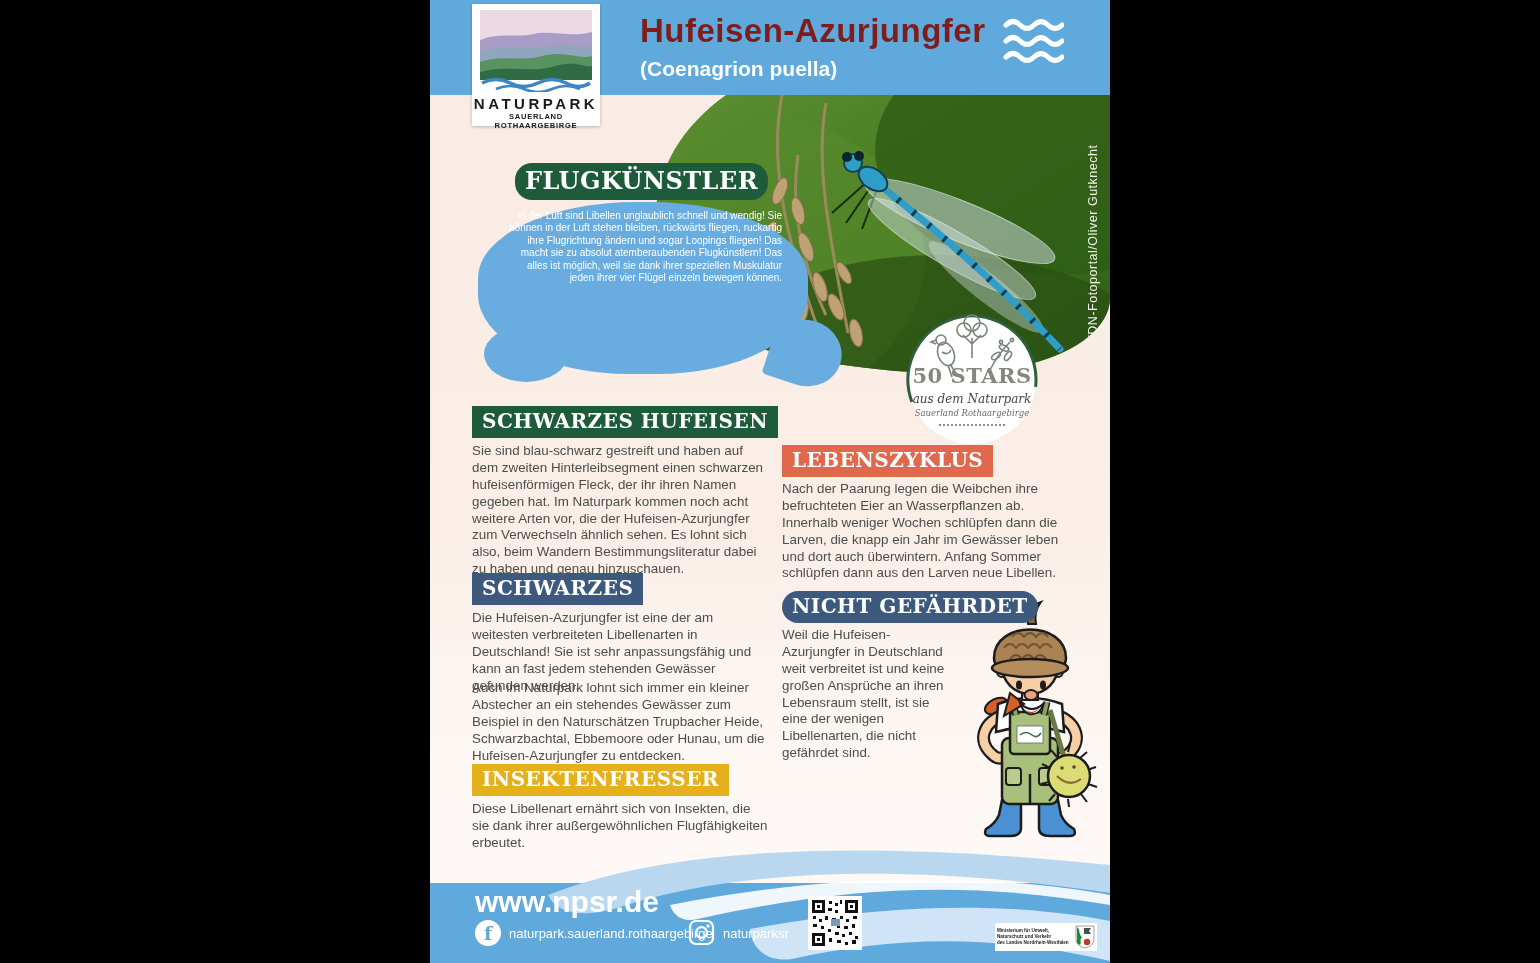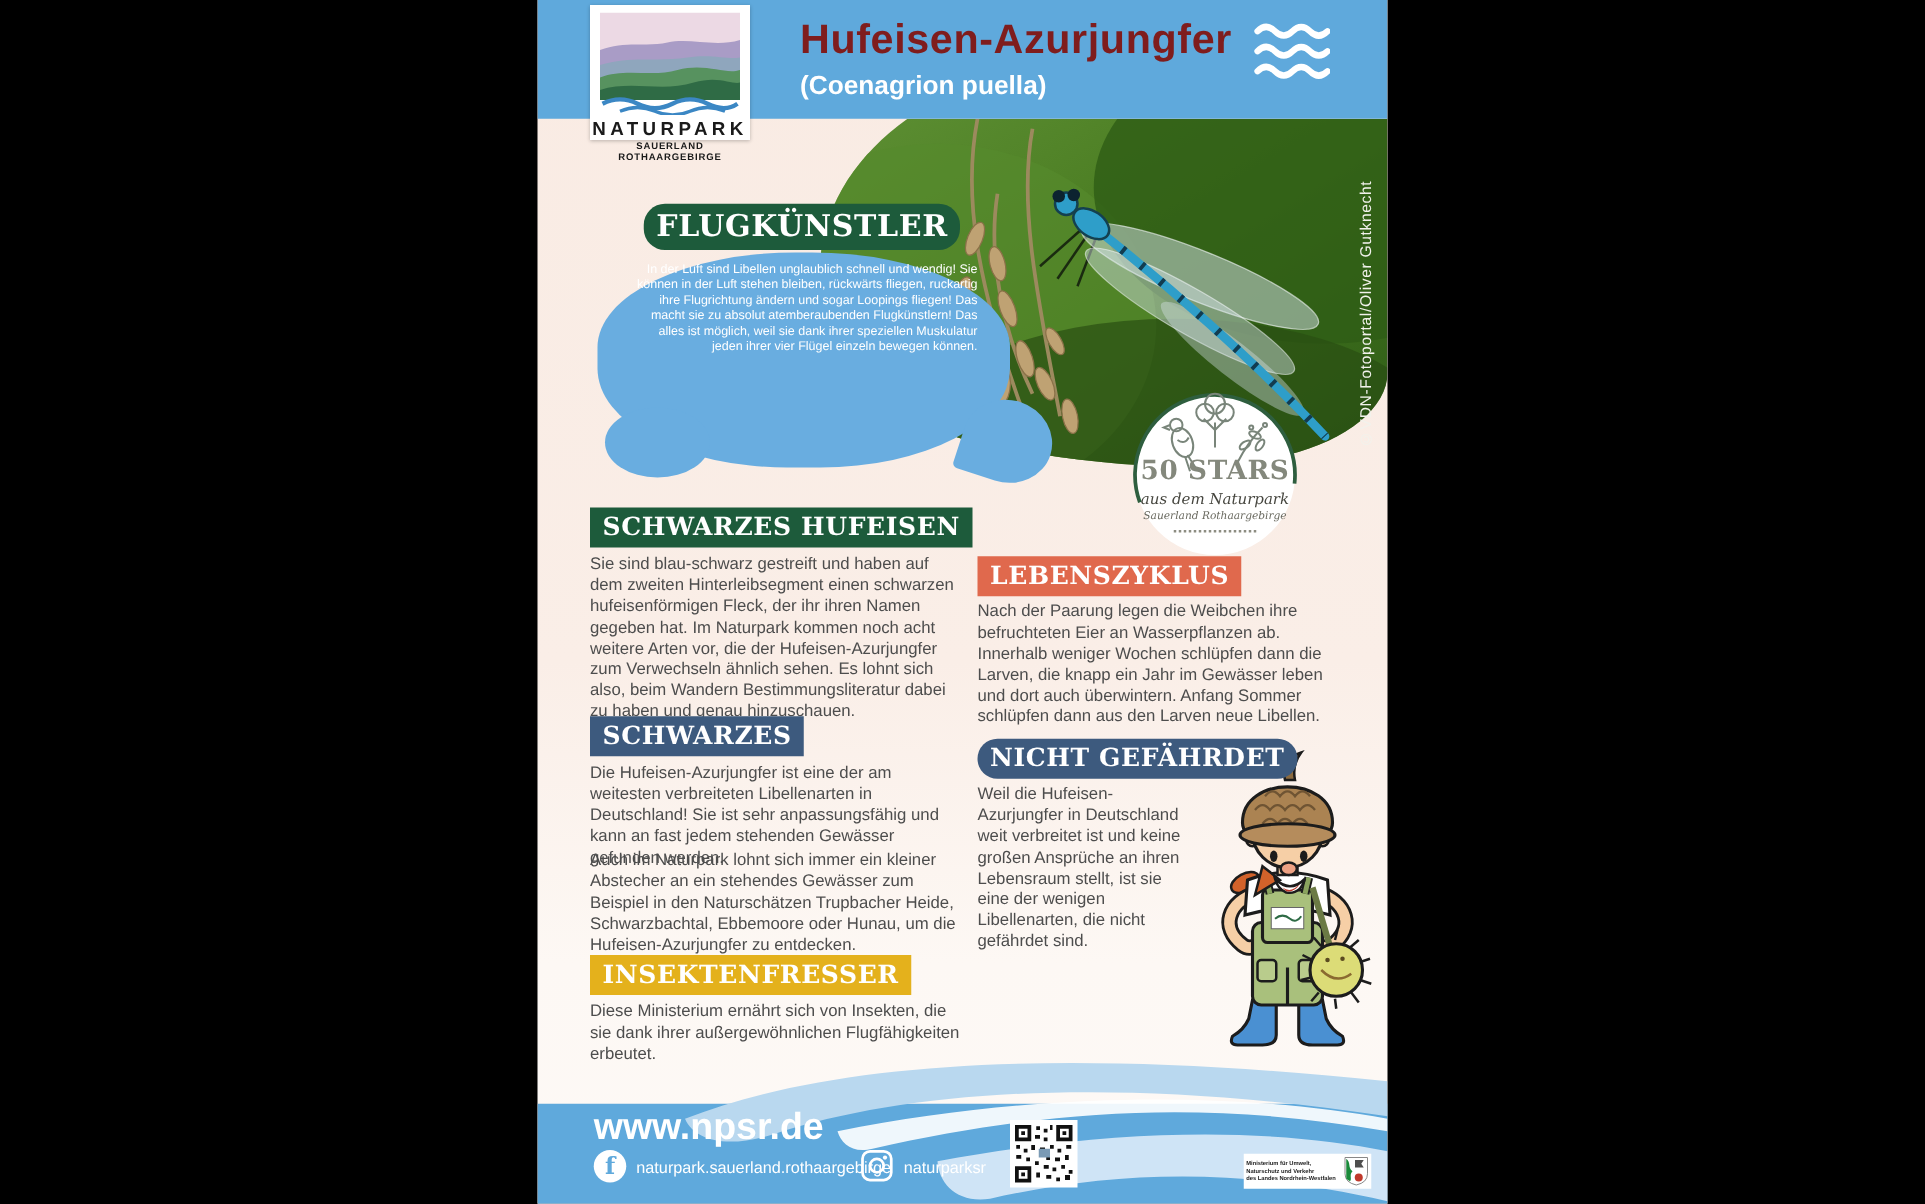--- a/index.html
+++ b/index.html
@@ -5,21 +5,21 @@
   html,body{margin:0;padding:0;width:1540px;height:963px;background:#000;overflow:hidden;
     font-family:"Liberation Sans",sans-serif;}
   .poster{position:absolute;left:430px;top:0;width:680px;height:963px;overflow:hidden;
     background:linear-gradient(180deg,#f9ebe3 0%,#faeee7 55%,#fdf8f4 80%,#fdf9f6 100%);}
   
   .header-bar{position:absolute;left:0;top:0;width:680px;height:95px;background:#5fa9dc;z-index:5;}
   .header-title{position:absolute;left:210px;top:12px;color:#7f1d1d;font-size:33px;font-weight:bold;letter-spacing:.5px;}
   .header-sub{position:absolute;left:210px;top:57px;color:#fff;font-size:21px;font-weight:bold;}
   .waves-icon{position:absolute;left:572px;top:16px;}
   
-  .logo-card{position:absolute;left:42px;top:4px;width:128px;height:108px;background:#fff;z-index:6;
+  .logo-card{position:absolute;left:42px;top:4px;width:128px;height:122px;background:#fff;z-index:6;
     box-shadow:0 1px 3px rgba(0,0,0,.25);text-align:center;padding-top:6px;box-sizing:border-box;}
   .logo-art{width:112px;height:82px;display:block;margin:0 auto;}
   .logo-name{font-size:15px;font-weight:bold;color:#1a1a1a;letter-spacing:3.5px;margin-top:3px;}
   .logo-subname{font-size:7.6px;font-weight:bold;color:#1a1a1a;letter-spacing:.7px;}
   
   .photo{position:absolute;left:200px;top:95px;width:480px;height:290px;z-index:1;}
   .photo-credit{position:absolute;left:656px;top:108px;height:250px;z-index:2;color:#f2f2ec;font-size:12.5px;
     writing-mode:vertical-rl;transform:rotate(180deg);letter-spacing:.5px;}
   
   .badge{display:inline-block;color:#fff;font-family:"DejaVu Serif",serif;font-weight:bold;
@@ -187,21 +187,21 @@
   </div>
 
   <div class="badge green" style="left:42px;top:406px;">SCHWARZES HUFEISEN</div>
   <div class="para lcol" style="top:443px;">Sie sind blau-schwarz gestreift und haben auf dem zweiten Hinterleibsegment einen schwarzen hufeisenförmigen Fleck, der ihr ihren Namen gegeben hat. Im Naturpark kommen noch acht weitere Arten vor, die der Hufeisen-Azurjungfer zum Verwechseln ähnlich sehen. Es lohnt sich also, beim Wandern Bestimmungsliteratur dabei zu haben und genau hinzuschauen.</div>
 
   <div class="badge slate" style="left:42px;top:573px;">SCHWARZES</div>
   <div class="para lcol" style="top:610px;">Die Hufeisen-Azurjungfer ist eine der am weitesten verbreiteten Libellenarten in Deutschland! Sie ist sehr anpassungsfähig und kann an fast jedem stehenden Gewässer gefunden werden.</div>
   <div class="para lcol" style="top:680px;">Auch im Naturpark lohnt sich immer ein kleiner Abstecher an ein stehendes Gewässer zum Beispiel in den Naturschätzen Trupbacher Heide, Schwarzbachtal, Ebbemoore oder Hunau, um die Hufeisen-Azurjungfer zu entdecken.</div>
 
   <div class="badge yellow" style="left:42px;top:764px;">INSEKTENFRESSER</div>
-  <div class="para lcol" style="top:801px;">Diese Ministerium ernährt sich von Insekten, die sie dank ihrer außergewöhnlichen Flugfähigkeiten erbeutet.</div>
+  <div class="para lcol" style="top:801px;">Diese Libellenart ernährt sich von Insekten, die sie dank ihrer außergewöhnlichen Flugfähigkeiten erbeutet.</div>
 
   <div class="badge salmon" style="left:352px;top:445px;">LEBENSZYKLUS</div>
   <div class="para rcol" style="top:481px;">Nach der Paarung legen die Weibchen ihre befruchteten Eier an Wasserpflanzen ab. Innerhalb weniger Wochen schlüpfen dann die Larven, die knapp ein Jahr im Gewässer leben und dort auch überwintern. Anfang Sommer schlüpfen dann aus den Larven neue Libellen.</div>
 
   <div class="badge slate" style="left:352px;top:591px;border-radius:16px;">NICHT GEFÄHRDET</div>
   <div class="para rcol narrow" style="top:627px;">Weil die Hufeisen-Azurjungfer in Deutschland weit verbreitet ist und keine großen Ansprüche an ihren Lebensraum stellt, ist sie eine der wenigen Libellenarten, die nicht gefährdet sind.</div>
 
   <div class="character">
     <svg width="160" height="252" viewBox="0 0 160 252">
       <ellipse cx="46" cy="114" rx="12" ry="7" fill="#d2622a" stroke="#1c1c1c" stroke-width="2" transform="rotate(-28 46 114)"></ellipse>

